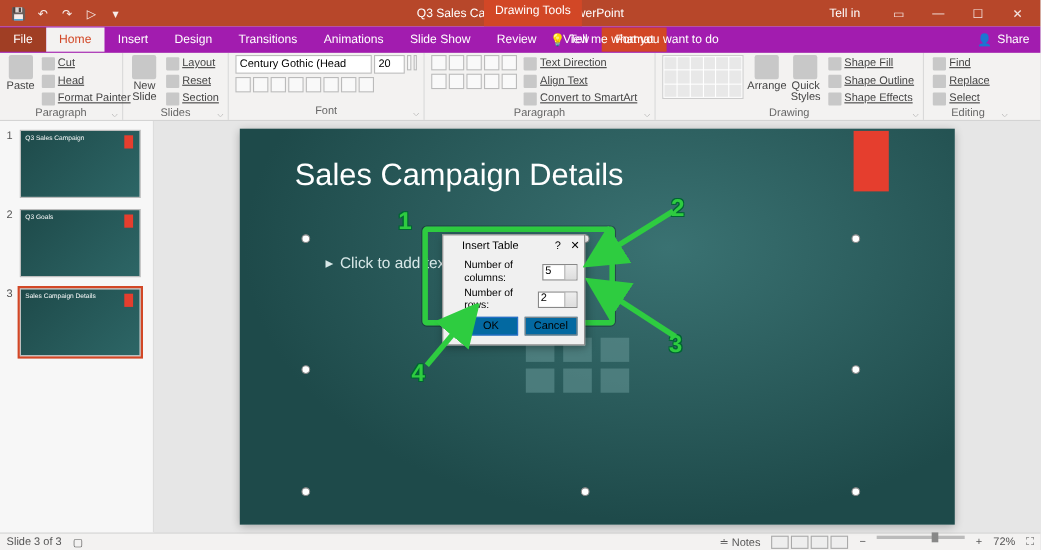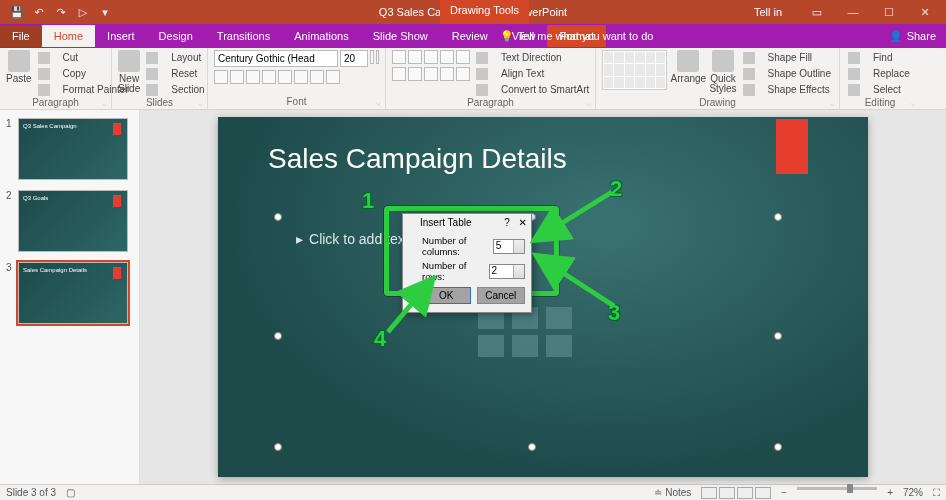--- a/index.html
+++ b/index.html
@@ -27,21 +27,21 @@
 
 .ribbon { height: 62px; background: #f3f2f1; border-bottom: 1px solid #d4d4d4; display: flex; font-size: 10px; color: #444; }
 .group { border-right: 1px solid #d9d9d9; padding: 2px 6px 2px 6px; display: flex; flex-direction: column; justify-content: space-between; }
 .group-label { text-align: center; font-size: 10px; color: #666; position: relative; }
 .group-label::after { content: "⌵"; position: absolute; right: -2px; bottom: 0; font-size: 7px; color: #888; }
 .group-top { display: flex; gap: 4px; }
 .bigbtn { display: flex; flex-direction: column; align-items: center; width: 34px; gap: 2px; }
 .bigbtn .ico { width: 22px; height: 22px; background: #c8c8c8; border-radius: 2px; }
 .bigbtn .lbl { font-size: 10px; text-align: center; line-height: 1; }
 .stack { display: flex; flex-direction: column; gap: 1px; justify-content: flex-start; }
-.smallbtn { display: flex; align-items: center; gap: 13px; font-size: 10px; padding: 0 2px; height: 15px; white-space: nowrap; }
+.smallbtn { display: flex; align-items: center; gap: 3px; font-size: 10px; padding: 0 2px; height: 15px; white-space: nowrap; text-decoration: underline; }
 .smallbtn .mi { width: 12px; height: 12px; background: #c8c8c8; border-radius: 1px; }
 .font-select { border: 1px solid #bbb; background: #fff; font-size: 10px; padding: 1px 12px 1px 3px; height: 17px; }
 .mini-grid { display: flex; gap: 2px; }
 .sq { width: 14px; height: 14px; border: 1px solid #bbb; background: #f9f9f9; }
 .shapes-gallery { width: 88px; height: 40px; border: 1px solid #ccc; background: #fff; display: grid; grid-template-columns: repeat(6,1fr); grid-template-rows: repeat(3,1fr); gap: 1px; padding: 1px; }
 .shapes-gallery div { background: #e8e8e8; }
 
 
 .workspace { display: flex; height: 374px; background: #e6e6e6; }
 .thumbs { width: 140px; background: #f7f7f7; border-right: 1px solid #ddd; padding: 8px 6px; overflow: auto; }
@@ -65,21 +65,21 @@
 
 .dialog-highlight { position: absolute; border: 5px solid #2ecc40; border-radius: 4px; box-shadow: 0 0 0 1px rgba(0,0,0,.3); }
 .dialog { position: absolute; width: 130px; background: #f0f0f0; border: 1px solid #888; box-shadow: 2px 2px 8px rgba(0,0,0,.4); font-size: 10px; }
 .dialog-title { display: flex; justify-content: space-between; align-items: center; padding: 3px 4px; font-size: 10px; }
 .dialog-body { padding: 4px 6px; }
 .dlg-row { display: flex; align-items: center; justify-content: space-between; margin-bottom: 3px; }
 .dlg-row label { font-size: 9.5px; }
 .spinner { width: 38px; height: 15px; border: 1px solid #888; background: #fff; font-size: 10px; padding-left: 2px; position: relative; }
 .spinner::after { content: ""; position: absolute; right: 0; top: 0; width: 10px; height: 100%; border-left: 1px solid #aaa; background: linear-gradient(#eee,#ddd); }
 .dlg-btns { display: flex; gap: 6px; justify-content: center; padding: 2px 0 4px; }
-.dlg-btn { width: 50px; height: 17px; font-size: 10px; background: #a3a3a3; border: 1px solid #888; }
+.dlg-btn { width: 50px; height: 17px; font-size: 10px; background: #0369a1; border: 1px solid #888; }
 .dlg-btn.primary { border: 1.5px solid #2a6fc9; }
 
 
 .anno-num { position: absolute; font-size: 22px; font-weight: 700; color: #2ecc40; text-shadow: 1px 1px 0 #063, -1px -1px 0 #063, 1px -1px 0 #063, -1px 1px 0 #063; }
 .arrow-svg { position: absolute; pointer-events: none; }
 
 
 .statusbar { height: 16px; background: #f3f2f1; border-top: 1px solid #ccc; display: flex; align-items: center; justify-content: space-between; font-size: 10px; color: #555; padding: 0 6px; }
 .status-right { display: flex; gap: 10px; }
 .zoom-slider { width: 80px; height: 3px; background: #bbb; position: relative; }
@@ -131,21 +131,21 @@
           <div class="ico"></div>
           <div class="lbl">Paste</div>
         </div>
       <div class="stack">
         <div class="smallbtn">
             <div class="mi"></div>
             <span>Cut</span>
           </div>
         <div class="smallbtn">
             <div class="mi"></div>
-            <span>Copy</span>
+            <span>Head</span>
           </div>
         <div class="smallbtn">
             <div class="mi"></div>
             <span>Format Painter</span>
           </div>
       </div>
     </div>
     <div class="group-label">Paragraph</div>
   </div>
 

